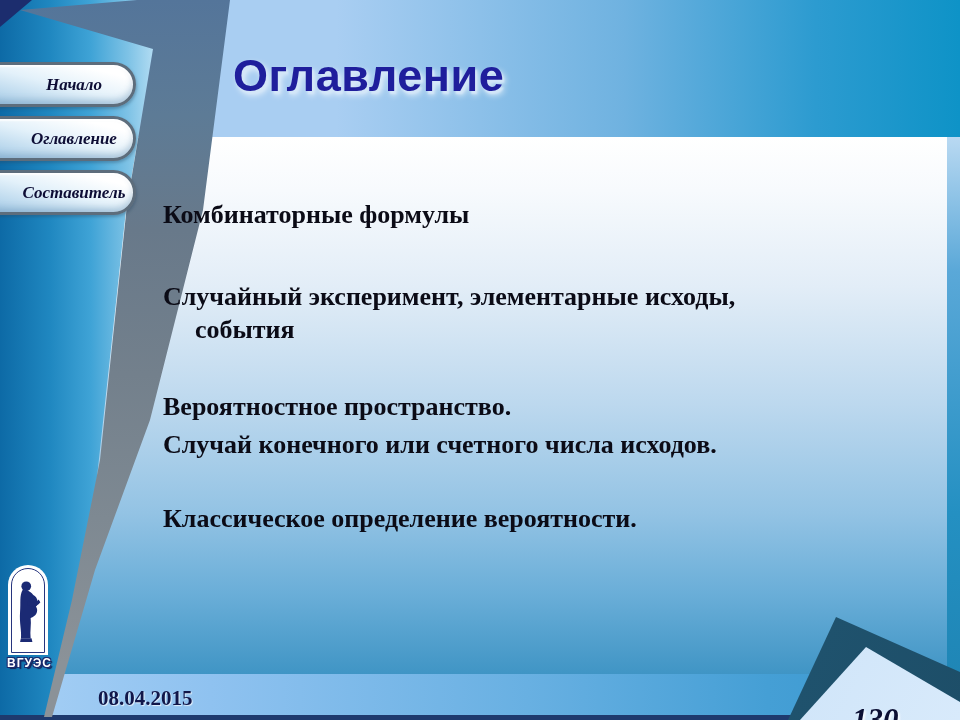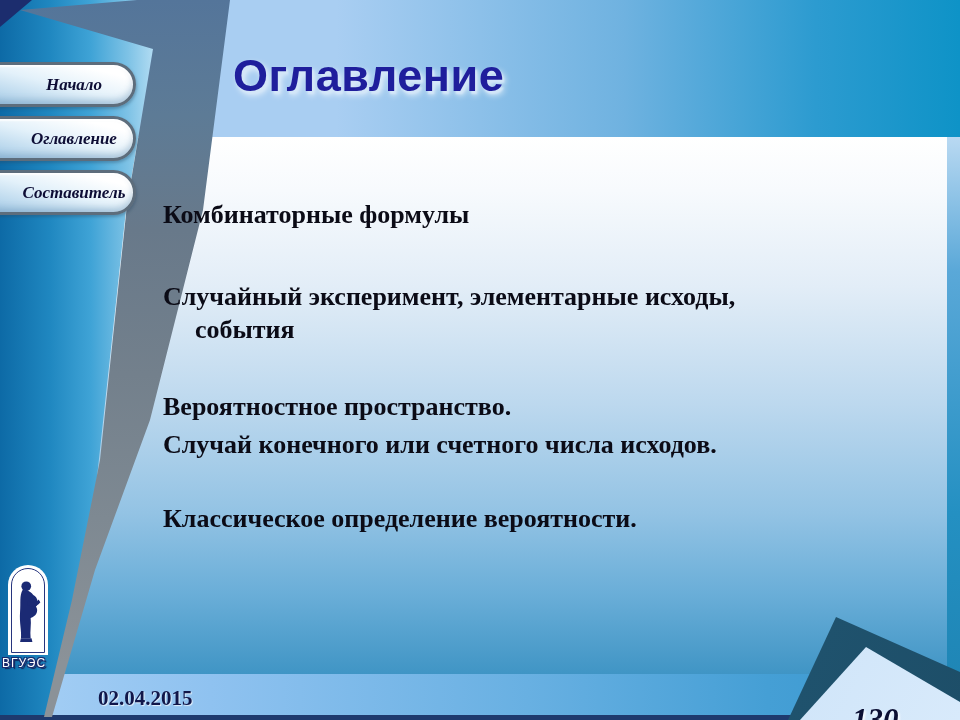--- a/index.html
+++ b/index.html
@@ -38,22 +38,22 @@
     border:3px solid #5d6d7c;border-radius:24px;
     background:linear-gradient(to top right,#9dc6e4 0%,#e3f1fa 50%,#ffffff 82%);
     box-shadow:inset 0 2px 2px rgba(255,255,255,.95),inset 0 -4px 6px rgba(110,150,185,.45),1px 2px 3px rgba(40,70,95,.35);
     display:flex;align-items:center;justify-content:center;padding-left:34px;
     font-style:italic;font-weight:bold;font-size:17px;color:#0d0d35;cursor:pointer;}
   
   .logo{left:8px;top:565px;width:40px;height:90px;background:#fff;border-radius:20px 20px 0 0;}
   .logo-frame{position:absolute;left:3px;top:3px;right:3px;bottom:2px;
     border:1px solid #27357e;border-radius:17px 17px 0 0;overflow:hidden;}
   .logo-frame svg{display:block;margin:3px auto 0 auto;}
-  .logo-caption{left:2px;top:656px;width:50px;text-align:left;
-    font-family:"Liberation Sans",sans-serif;font-weight:normal;font-size:12px;letter-spacing:1px;color:#ffffff;
+  .logo-caption{left:2px;top:656px;width:50px;text-align:right;
+    font-family:"Liberation Sans",sans-serif;font-weight:bold;font-size:12px;letter-spacing:1px;color:#ffffff;
     text-shadow:-1px -1px 0 #1b2a6e,1px -1px 0 #1b2a6e,-1px 1px 0 #1b2a6e,1px 1px 0 #1b2a6e,2px 2px 1px #122052;}
   
   .page-title{left:233px;top:50px;font-family:"Liberation Sans",sans-serif;font-weight:bold;
     font-size:45px;color:#1f1e9c;letter-spacing:.5px;
     text-shadow:2px 3px 2px #d4e7f8,3px 4px 6px rgba(255,255,255,.8);}
   .toc-line{position:absolute;left:163px;width:800px;font-weight:bold;font-size:26px;color:#0b0b16;cursor:pointer;}
   .toc-indent{left:195px;}
   .footer-date{left:98px;top:686px;font-weight:bold;font-size:21px;color:#11174a;
     text-shadow:1px 1px 1px rgba(255,255,255,.75);}
   .page-number{left:852px;top:676px;font-style:italic;font-weight:bold;font-size:31px;color:#0c0f33;
@@ -97,16 +97,16 @@
           <circle cx="15" cy="11" r="5.5"></circle>
           <path d="M11 15 C7 22 9 30 8 40 C7 52 10 62 9 70 L20 70 C19 62 21 54 20 47 L22 46 C27 44 29 38 26 34 C30 32 28 23 23 21 C21 18 18 16 16 16 Z"></path>
           <path d="M17 27 C22 30 27 30 29 26 L31 29 C28 34 21 35 16 32 Z"></path>
           <path d="M9 70 L21 70 L22 74 L8 74 Z"></path>
         </g>
       </svg>
     </div>
   </div>
   <div class="abs logo-caption">ВГУЭС</div>
 
-  <div class="abs footer-date">02.04.2015</div>
+  <div class="abs footer-date">08.04.2015</div>
   <div class="abs page-number">130</div>
 
 </div>
 
 </body></html>

